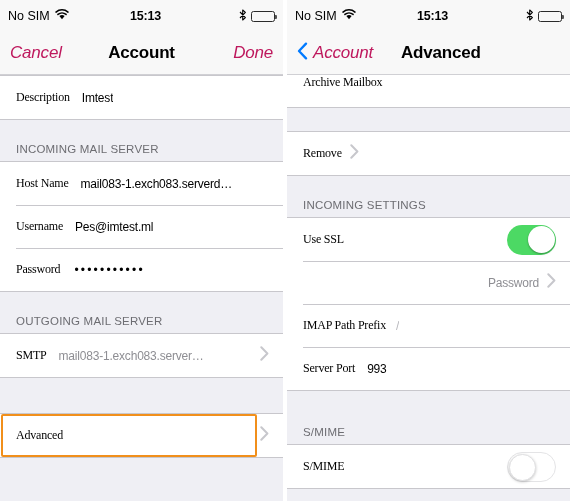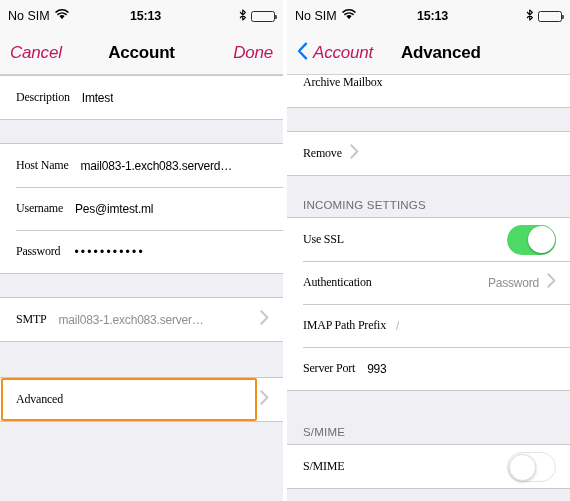--- a/index.html
+++ b/index.html
@@ -291,37 +291,39 @@
     <div class="content">
 
       <div class="group">
         <div class="row">
           <span class="row-label">Description</span>
           <span class="row-value">Imtest</span>
         </div>
       </div>
 
       <div class="section-gap"></div>
+      <div class="section-header">INCOMING MAIL SERVER</div>
 
       <div class="group">
         <div class="row">
           <span class="row-label">Host Name</span>
           <span class="row-value">mail083-1.exch083.serverd…</span>
         </div>
         <div class="row">
           <span class="row-label">Username</span>
           <span class="row-value">Pes@imtest.ml</span>
         </div>
         <div class="row">
           <span class="row-label">Password</span>
           <span class="dots">•••••••••••</span>
         </div>
       </div>
 
       <div class="section-gap"></div>
+      <div class="section-header">OUTGOING MAIL SERVER</div>
 
       <div class="group">
         <div class="row">
           <span class="row-label">SMTP</span>
           <span class="row-value gray">mail083-1.exch083.server…</span>
           <span class="spacer"></span>
           <span class="chev">
             <svg width="9" height="15" viewBox="0 0 9 15">
                 <path d="M1.3 1.3 L7.4 7.5 L1.3 13.7" stroke="#c7c7cc" stroke-width="2" fill="none" stroke-linecap="round" stroke-linejoin="round"></path>
               </svg>
@@ -409,21 +411,20 @@
       <div class="section-header">INCOMING SETTINGS</div>
 
       <div class="group">
         <div class="row">
           <span class="row-label">Use SSL</span>
           <span class="toggle on">
               <span class="knob"></span>
             </span>
         </div>
         <div class="row">
-          <span class="row-label">Authentication</span>
           <span class="row-value gray push">Password</span>
           <span class="chev">
             <svg width="9" height="15" viewBox="0 0 9 15">
                 <path d="M1.3 1.3 L7.4 7.5 L1.3 13.7" stroke="#c7c7cc" stroke-width="2" fill="none" stroke-linecap="round" stroke-linejoin="round"></path>
               </svg>
           </span>
         </div>
         <div class="row">
           <span class="row-label">IMAP Path Prefix</span>
           <span class="row-value slash">/</span>

